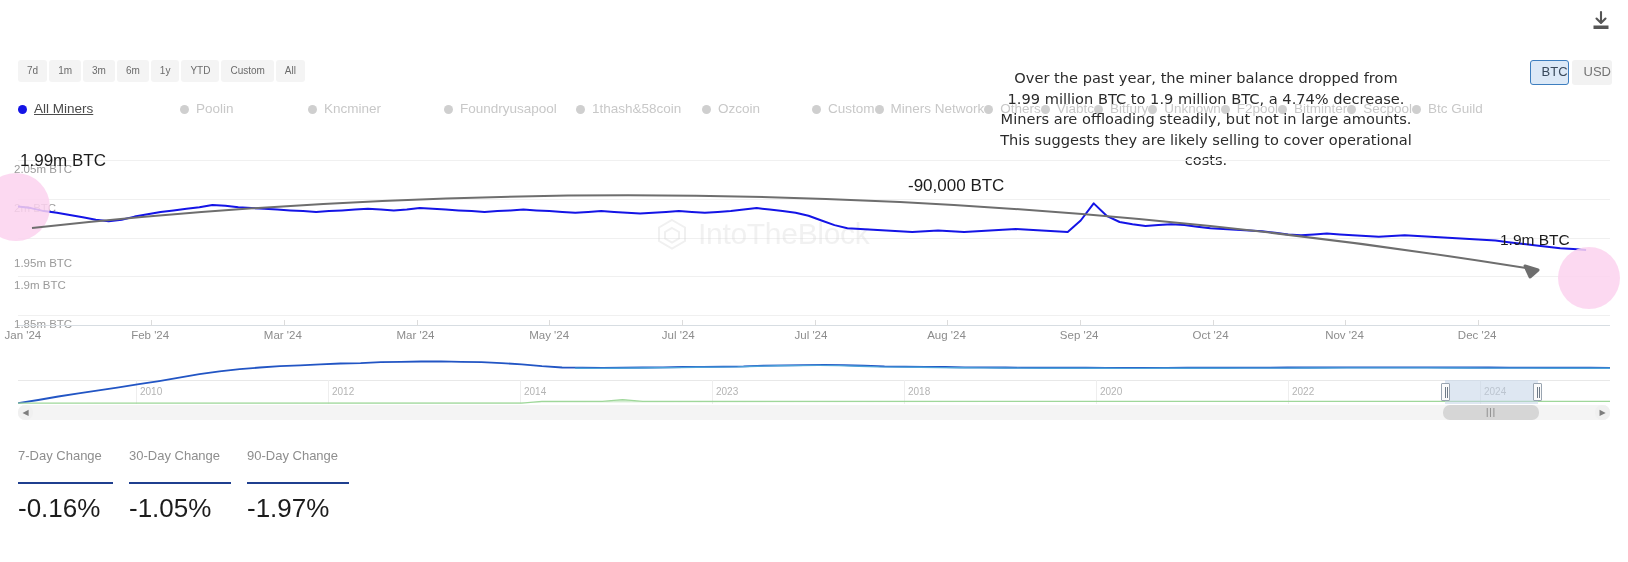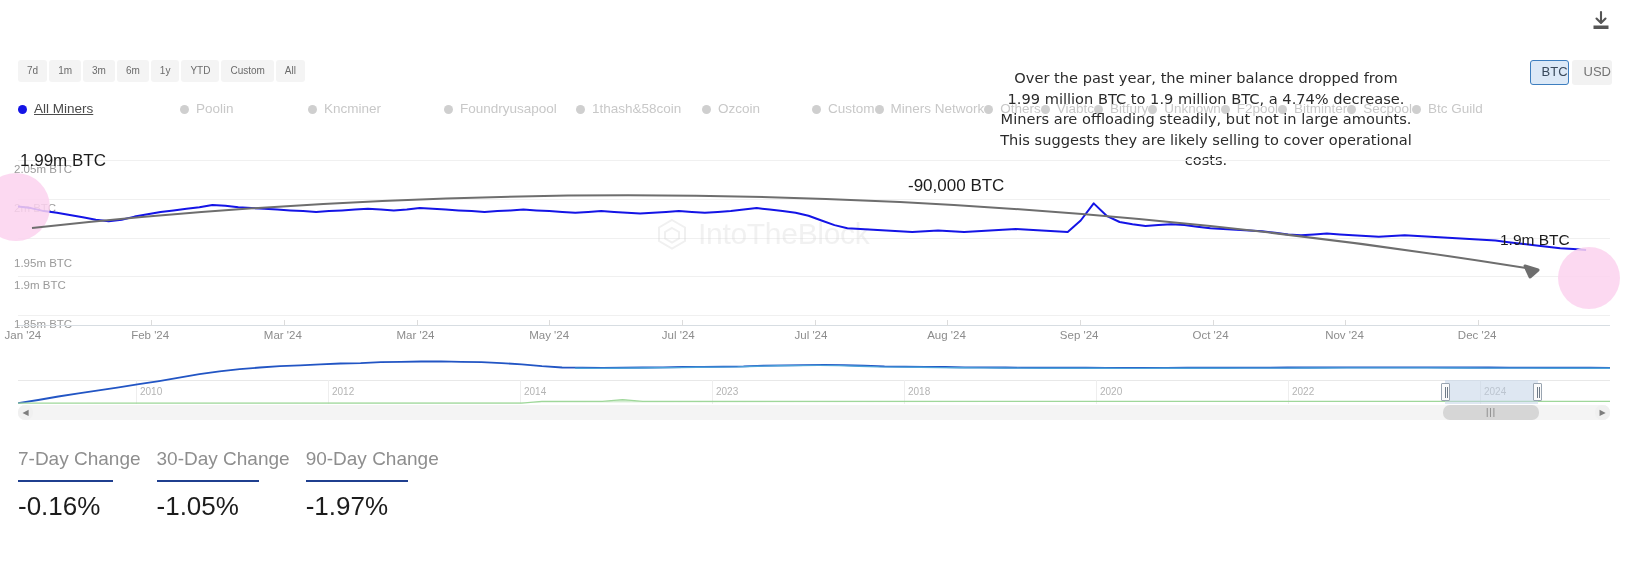--- a/index.html
+++ b/index.html
@@ -288,23 +288,23 @@
     position: absolute;
     left: 18px; top: 448px;
     display: flex;
     gap: 0px;
   }
   .stat {
     padding-right: 16px;
     margin-right: 0px;
   }
   .stat-label {
-    font-size: 19px;
+    font-size: 13px;
     color: #8e8e8e;
-    padding-bottom: 10px;
+    padding-bottom: 19px;
     white-space: nowrap;
   }
   .stat-rule {
     height: 2px;
     background: #1f3f8f;
     margin-bottom: 10px;
   }
   .stat-value {
     font-size: 26px;
     color: #1c1c1c;

